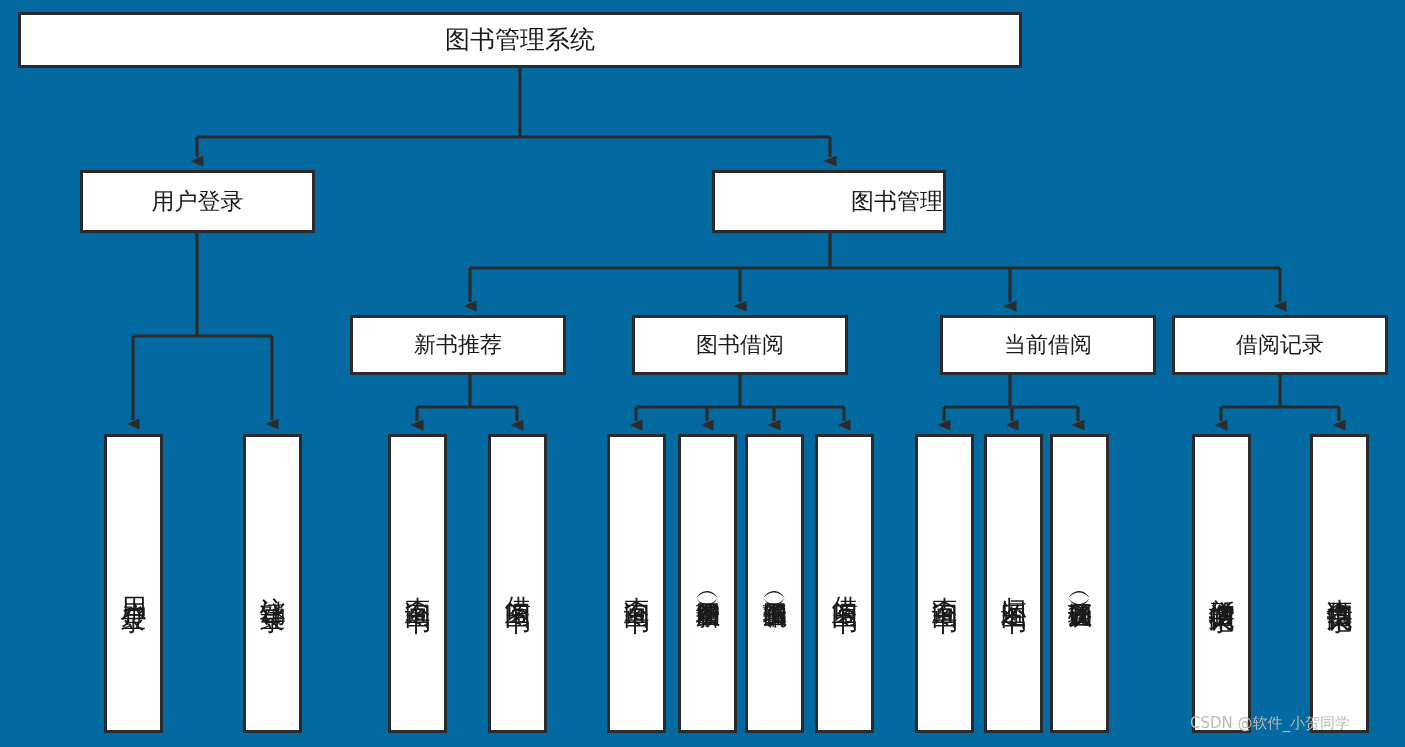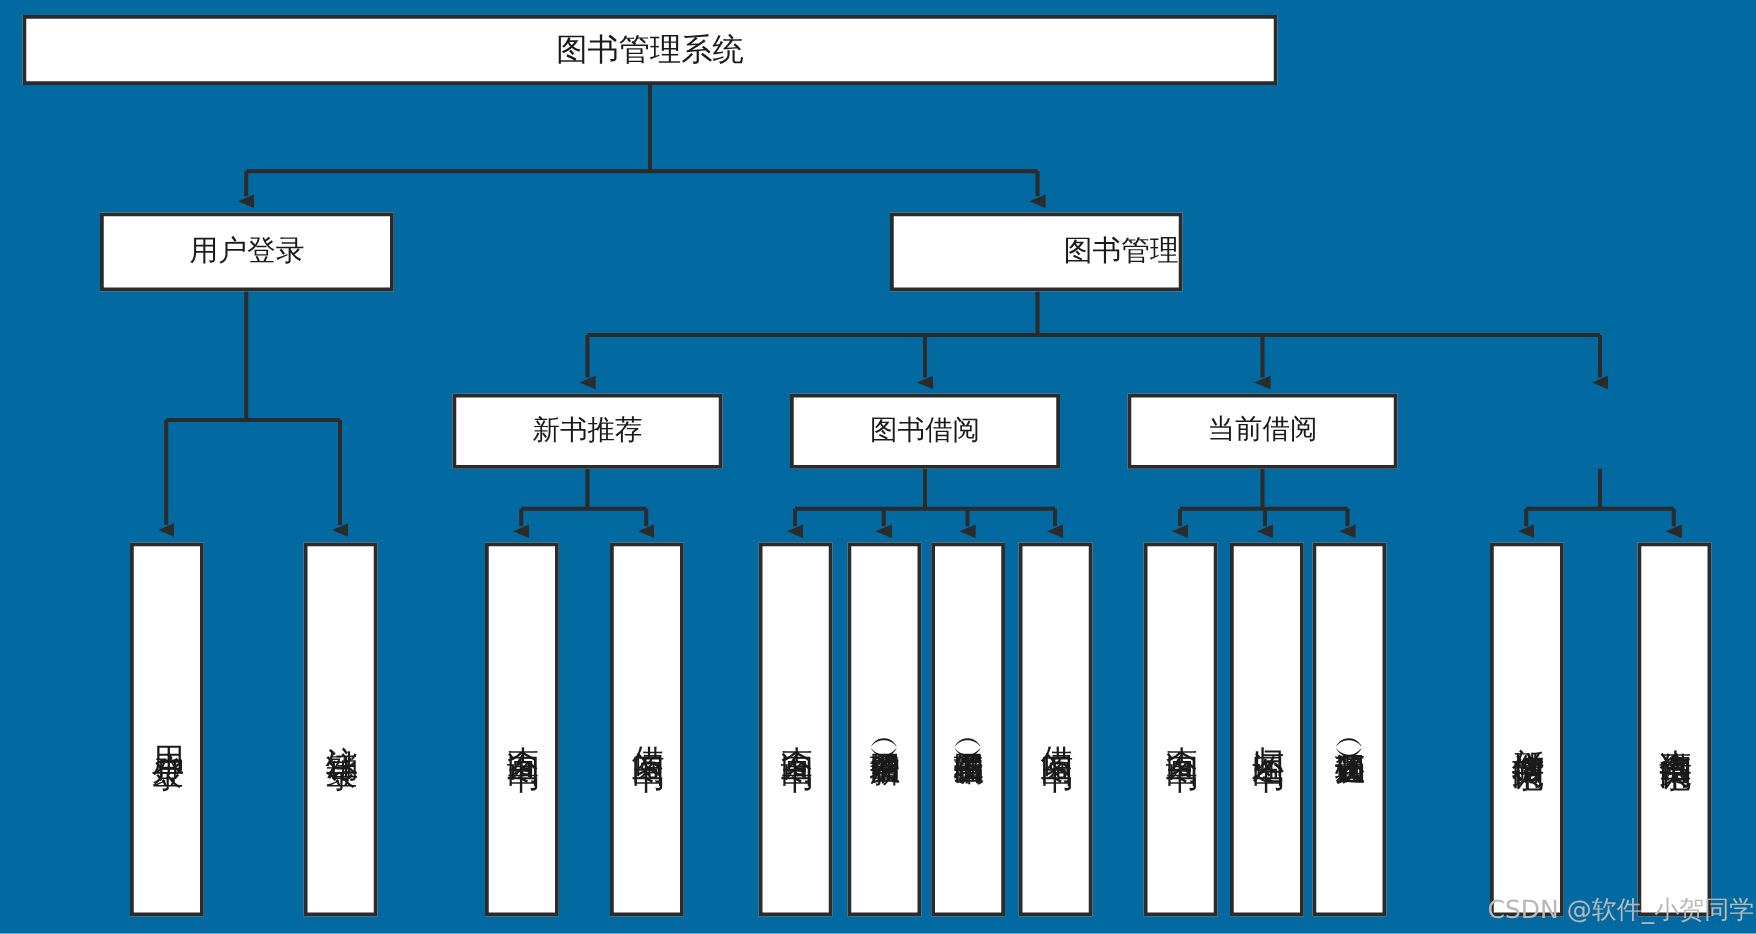--- a/index.html
+++ b/index.html
@@ -58,21 +58,21 @@
   .node.leaf .vtext {
     writing-mode: vertical-rl;
     text-orientation: upright;
     white-space: nowrap;
     display: block;
   }
   .watermark {
     position: absolute;
     left: 1190px;
     top: 714px;
-    font-size: 20px;
+    font-size: 15px;
     color: #b9b9b9;
     white-space: nowrap;
     z-index: 3;
   }
 </style>
 </head>
 <body>
 
 <div id="canvas">
 
@@ -130,28 +130,31 @@
     <span>图书管理系统</span>
   </div>
 
   <div class="node level2" style="left:80px; top:170px; width:235px; height:63px;">
     <span>用户登录</span>
   </div>
   <div class="node level2" style="left:712px; top:170px; width:234px; height:63px;justify-content:flex-end;">
     <span>图书管理</span>
   </div>
 
-  <div class="node level3" style="left:362px; top:315px; width:216px; height:60px;justify-content:center;">
+  <div class="node level3" style="left:350px; top:315px; width:216px; height:60px;justify-content:center;">
     <span>新书推荐</span>
   </div>
   <div class="node level3" style="left:632px; top:315px; width:216px; height:60px;align-items:center;">
     <span>图书借阅</span>
   </div>
-  <div class="node level3" style="left:902px; top:315px; width:216px; height:60px;font-family:Liberation Mono, monospace;">
+  <div class="node level3" style="left:940px; top:315px; width:216px; height:60px;">
     <span>当前借阅</span>
+  </div>
+  <div class="node level3" style="left:1172px; top:315px; width:216px; height:60px;">
+    <span>借阅记录</span>
   </div>
 
   <div class="node leaf" style="left:104px; top:434px; width:59px; height:299px;">
     <span class="vtext">用户登录</span>
   </div>
   <div class="node leaf" style="left:243px; top:434px; width:59px; height:299px;">
     <span class="vtext">注销登录</span>
   </div>
 
   <div class="node leaf" style="left:388px; top:434px; width:59px; height:299px;">

